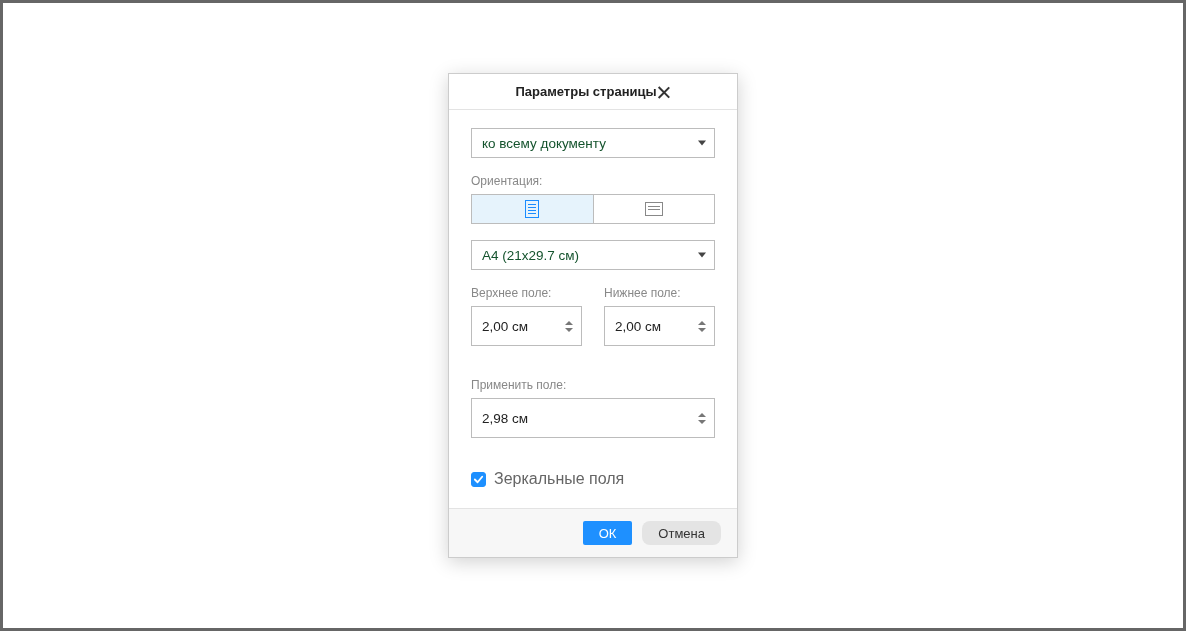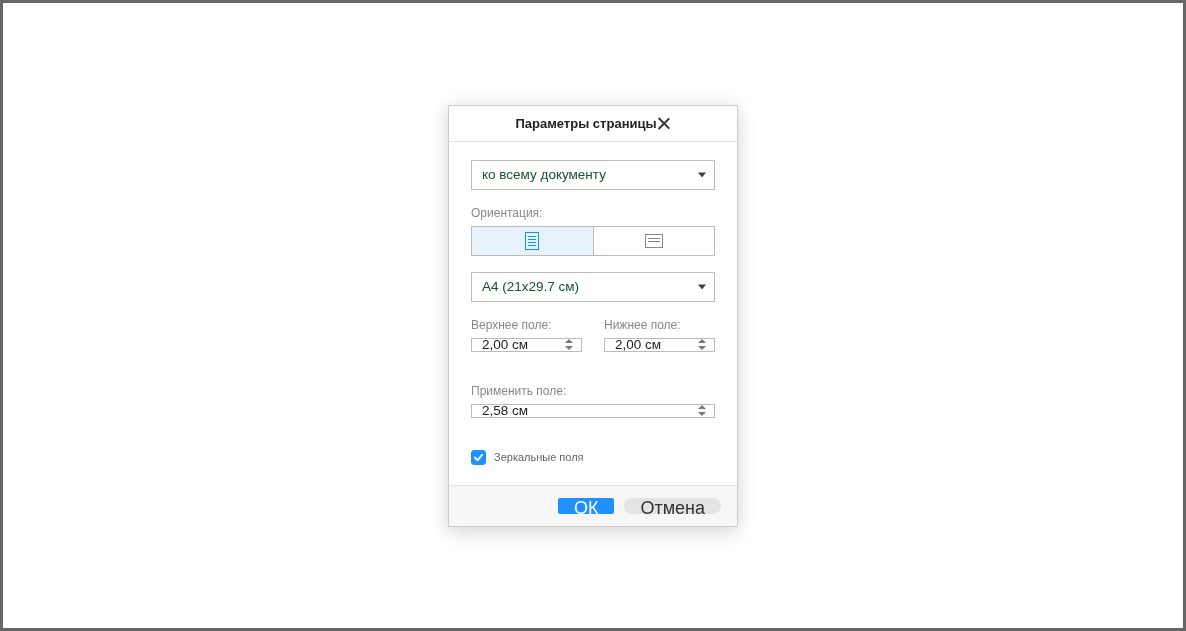--- a/index.html
+++ b/index.html
@@ -71,48 +71,48 @@
     .orient-btn + .orient-btn { border-left: 1px solid #bcbcbc; }
     .page-icon { width: 14px; height: 18px; border: 1.6px solid #888; position: relative; }
     .page-icon.portrait.sel { border-color: #1a8cff; }
     .page-icon .lines { position: absolute; left: 2px; right: 2px; top: 3px; bottom: 3px;
       background: repeating-linear-gradient(to bottom, #888 0 1px, transparent 1px 3px); }
     .page-icon.portrait.sel .lines { background: repeating-linear-gradient(to bottom, #1a8cff 0 1px, transparent 1px 3px); }
     .page-icon.landscape { width: 18px; height: 14px; }
     .margins-row { display: flex; gap: 22px; margin-bottom: 32px; }
     .margins-row .field { flex: 1; margin-bottom: 0; }
     .spinner {
-      width: 100%; height: 14px; border: 1px solid #bcbcbc;
+      width: 100%; height: 40px; border: 1px solid #bcbcbc;
       display: flex; align-items: center; padding: 0 22px 0 10px;
       position: relative; font-size: 13.5px; color: #222; cursor: text;
       background: #fff;
     }
     .spin-arrows { position: absolute; right: 6px; top: 3px; bottom: 3px; width: 10px; display: flex; flex-direction: column; justify-content: center; gap: 3px;}
     .arrow-up, .arrow-down { width:0; height:0; border-left:4px solid transparent; border-right:4px solid transparent; cursor:pointer;}
     .arrow-up { border-bottom: 4px solid #777; }
     .arrow-down { border-top: 4px solid #777; }
     .checkbox-row { display: flex; align-items: center; gap: 8px; margin-top: 2px; margin-bottom: 14px;}
     .cb {
       width: 15px; height: 15px; border-radius: 3px;
       background: #1e90ff; border: 1px solid #1e90ff;
       display: flex; align-items: center; justify-content: center; cursor:pointer;
     }
     .cb svg { width: 11px; height: 11px; }
-    .cb-label { font-size: 11px; color: #666; }
+    .cb-label { font-size: 16px; color: #666; }
     .dialog-footer {
       border-top: 1px solid #e3e3e3;
       background: #f7f7f7;
       padding: 12px 16px;
       display: flex;
       justify-content: flex-end;
       gap: 10px;
     }
     .btn {
-      height: 16px; padding: 0 16px; border: none; border-radius: 2px;
-      font-size: 18px; cursor: pointer;
+      height: 24px; padding: 0 16px; border: none; border-radius: 2px;
+      font-size: 13px; cursor: pointer;
     }
     .btn-primary { background: #1e90ff; color: #fff; }
     .btn-secondary { background: #e4e4e4; color: #333; border-radius: 8px; }
   </style>
 </head>
 <body>
 
 <div class="dialog">
   <div class="dialog-header">
     <span class="dialog-title">Параметры страницы</span>
@@ -171,21 +171,21 @@
             <span class="arrow-down"></span>
           </span>
         </div>
       </div>
     </div>
 
     <div class="margins-row">
       <div class="field">
         <span class="label">Применить поле:</span>
         <div class="spinner">
-          <span>2,58 см</span>
+          <span>2,98 см</span>
           <span class="spin-arrows">
             <span class="arrow-up"></span>
             <span class="arrow-down"></span>
           </span>
         </div>
       </div>
     </div>
 
     <div class="checkbox-row">
       <span class="cb">

